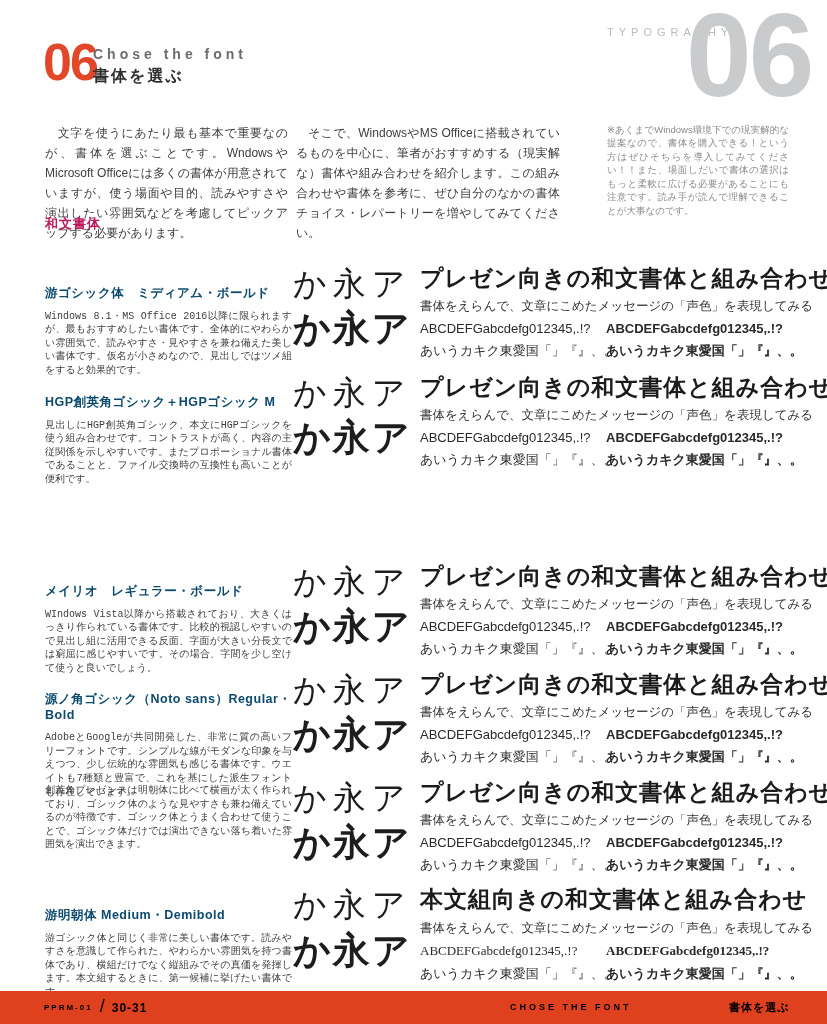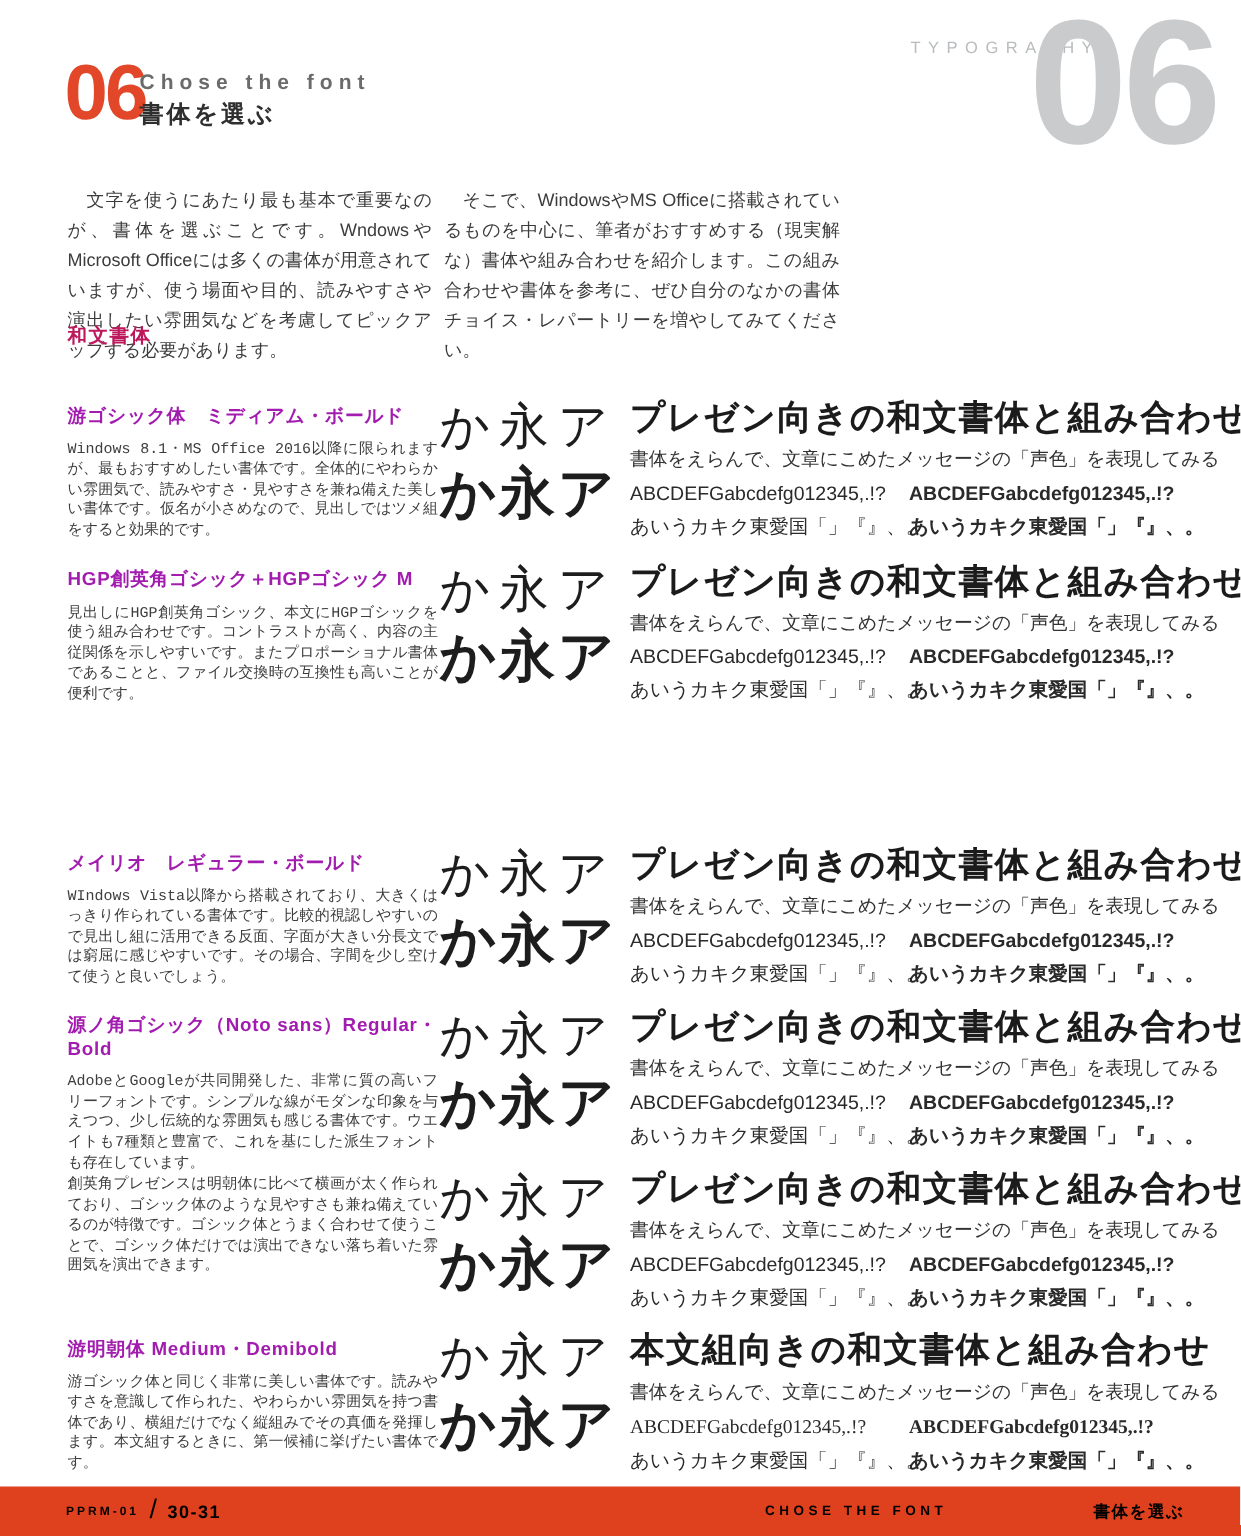--- a/index.html
+++ b/index.html
@@ -17,21 +17,21 @@
   .corner-num { position:absolute; left:686px; top:2px; font-size:118px; font-weight:700; color:#c9cbcd; line-height:0.9; letter-spacing:-3px; }
   
   .intro-col { position:absolute; top:111px; font-size:12px; line-height:20px; text-align:justify; color:#3c3c3c; }
   .intro-col.c1 { left:45px; width:243px; }
   .intro-col.c2 { left:296px; width:264px; }
   .intro-note { position:absolute; left:607px; top:113px; width:182px; font-size:9.5px; line-height:13.6px; text-align:justify; color:#8b8b8b; }
   .section-label { position:absolute; left:45px; top:215px; font-size:13px; font-weight:700; color:#be185d; letter-spacing:1px; }
   
   .font-row { position:absolute; left:45px; width:746px; height:102px; }
   .desc { position:absolute; left:0; top:5px; width:247px; }
-  .desc h3 { margin:0 0 8px 0; font-size:12.5px; font-weight:700; color:#a21caf; letter-spacing:0.5px; line-height:1.25; }
+  .desc h3 { margin:16px 0 8px 0; font-size:12.5px; font-weight:700; color:#0c4a6e; letter-spacing:0.5px; line-height:1.25; }
   .desc p { margin:0; font-size:10px; line-height:13.6px; text-align:justify; color:#3d3d3d;font-family:Liberation Mono, monospace; }
   .glyphs { position:absolute; left:248px; top:2px; width:128px; }
   .glyph { color:#1d1d1d; line-height:1; white-space:nowrap; }
   .glyph.light { font-size:33px; font-weight:400; letter-spacing:6px; }
   .glyph.bold  { font-size:37px; font-weight:700; letter-spacing:2px; margin-top:10px; }
   .specimen { position:absolute; left:375px; top:0; width:371px; }
   .specimen h4 { margin:0; font-size:23px; font-weight:700; color:#1b1b1b; letter-spacing:1px; line-height:1.15; white-space:nowrap; }
   .specimen .sub { margin:7px 0 0 0; font-size:12.5px; color:#333; white-space:nowrap; }
   .pair { display:flex; margin-top:6px; font-size:13px; color:#2a2a2a; white-space:nowrap; }
   .pair .reg { width:186px; font-weight:400; }
@@ -57,20 +57,21 @@
   <div class="page-num">06</div>
   <div class="header-titles">
     <div class="title-en">Chose the font</div>
     <div class="title-jp">書体を選ぶ</div>
   </div>
   <div class="corner-label">TYPOGRAPHY-</div>
   <div class="corner-num">06</div>
 
   <p class="intro-col c1">　文字を使うにあたり最も基本で重要なのが、書体を選ぶことです。WndowsやMicrosoft Officeには多くの書体が用意されていますが、使う場面や目的、読みやすさや演出したい雰囲気などを考慮してピックアップする必要があります。</p>
   <p class="intro-col c2">　そこで、WindowsやMS Officeに搭載されているものを中心に、筆者がおすすめする（現実解な）書体や組み合わせを紹介します。この組み合わせや書体を参考に、ぜひ自分のなかの書体チョイス・レパートリーを増やしてみてください。</p>
+  <p class="intro-note">※あくまでWindows環境下での現実解的な提案なので、書体を購入できる！という方はぜひそちらを導入してみてください！！また、場面しだいで書体の選択はもっと柔軟に広げる必要があることにも注意です。読み手が読んで理解できることが大事なのです。</p>
 
   <div class="section-label">和文書体</div>
 
   <section class="font-row" style="top:265px">
     <div class="desc">
       <h3>游ゴシック体　ミディアム・ボールド</h3>
       <p>Windows 8.1・MS Office 2016以降に限られますが、最もおすすめしたい書体です。全体的にやわらかい雰囲気で、読みやすさ・見やすさを兼ね備えた美しい書体です。仮名が小さめなので、見出しではツメ組をすると効果的です。</p>
     </div>
     <div class="glyphs">
       <div class="glyph light">か永ア</div>

